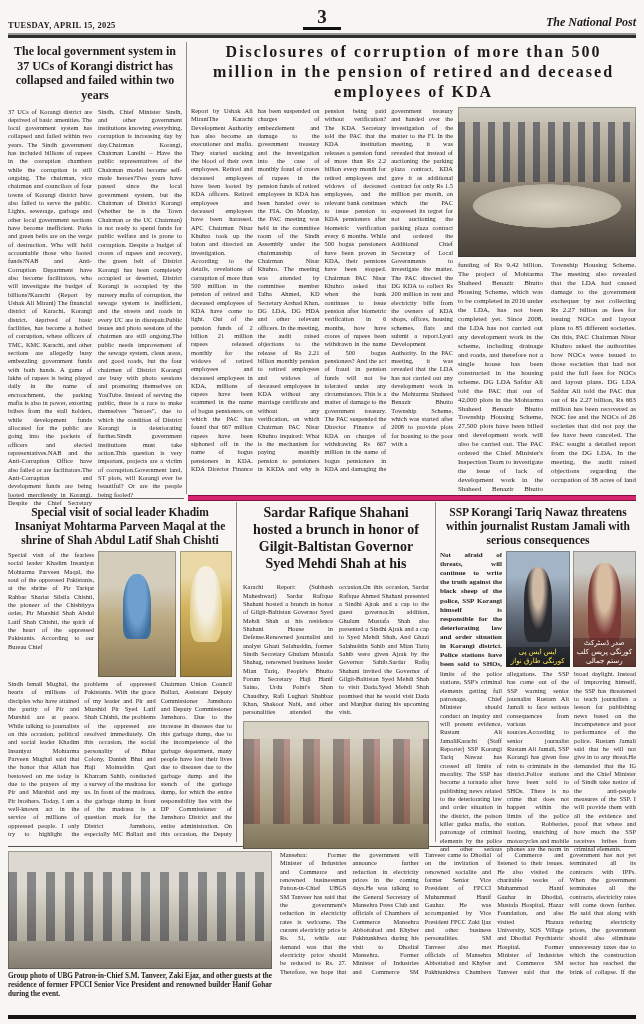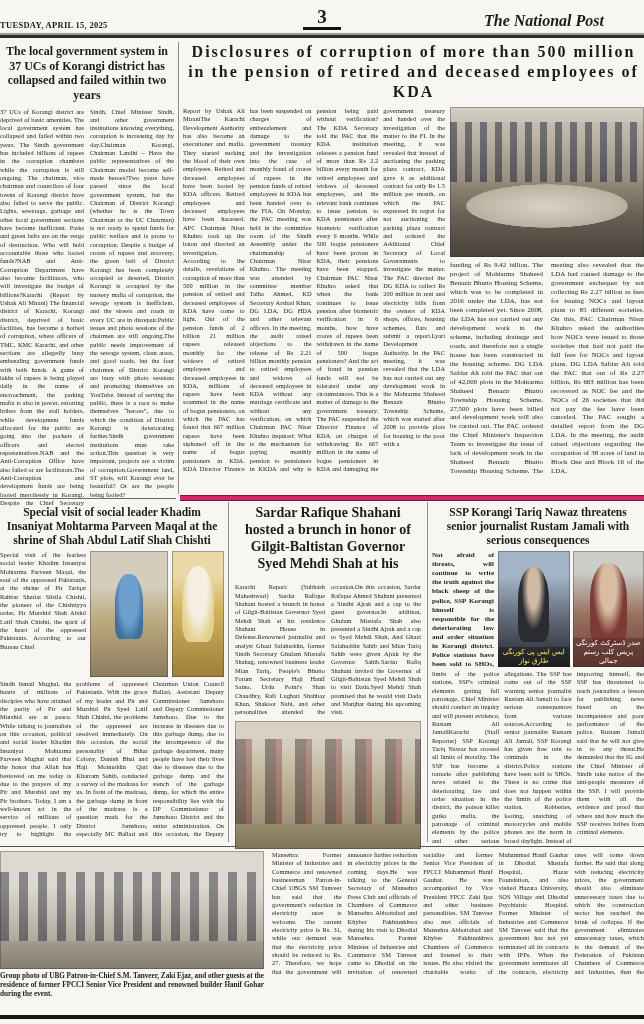--- a/index.html
+++ b/index.html
@@ -1,24 +1,24 @@
 <!DOCTYPE html>
 <html><head>
 <meta charset="utf-8">
 <style>
   html,body{margin:0;padding:0;background:#e9e7e1;}
   .page{position:relative;width:644px;height:1024px;background:#f7f6f2;margin:0 auto;
         font-family:"Liberation Serif",serif;color:#1d1c1a;box-sizing:border-box;
-        padding:4px 0;overflow:hidden;}
+        padding:4px 8px;overflow:hidden;}
   
   .hdr{display:flex;align-items:flex-end;height:26px;}
   .hdr-date{width:200px;font-size:8.5px;font-weight:bold;letter-spacing:.3px;}
   .hdr-num{flex:1;text-align:center;font-size:19px;font-weight:bold;line-height:1;}
   .hdr-num span{display:inline-block;border-bottom:3px solid #111;padding:0 14px 1px;}
-  .hdr-mast{width:200px;text-align:center;font-size:16px;font-style:italic;font-weight:bold;
+  .hdr-mast{width:200px;text-align:right;font-size:12px;font-style:italic;font-weight:bold;
             font-family:"Liberation Serif",serif;}
   .hdr-rule{height:5px;background:linear-gradient(180deg,#9a9a98 0 45%,#2e2e2c 45% 100%);
             margin-top:3px;}
   
   .headline{font-weight:bold;text-align:center;line-height:1.22;}
   .body-txt{font-size:6.4px;line-height:1.3;text-align:justify;overflow:hidden;
             color:#262522;word-spacing:.2px;}
   .ph{position:relative;overflow:hidden;background:#8a8578;}
   .ph::after{content:"";position:absolute;inset:0;box-shadow:inset 0 0 0 1px rgba(40,40,40,.35);}
   .vdiv{width:1px;background:#8f8d88;margin:0 4px;}
@@ -148,21 +148,21 @@
       <div class="shrine-rest body-txt">Sindh Ismail Mughal, the hearts of millions of disciples who have attained the purity of Pir and Murshid are at peace. While talking to journalists on this occasion, political and social leader Khadim Insaniyat Mohtarma Parveen Mughal said that the honor that Allah has bestowed on me today is due to the prayers of my Pir and Murshid and my Pir brothers. Today, I am a well-known act in the service of millions of oppressed people. I only try to highlight the problems of oppressed Pakistanis. With the grace of my leader and Pir and Murshid Pir Syed Latif Shah Chishti, the problems of the oppressed are resolved immediately. On this occasion, the social personality of Bihar Colony, Danish Bhai and Haji Moinuddin Qari Kharram Sahib, conducted a survey of the madrasa for us. In front of the madrasa, the garbage dump in front of the madrasa is a question mark for the District Jamshoro, especially MC Ballari and Chairman Union Council Ballari, Assistant Deputy Commissioner Jamshoro and Deputy Commissioner Jamshoro. Due to the increase in diseases due to this garbage dump, due to the incompetence of the garbage department, many people have lost their lives due to diseases due to the garbage dump and the stench of the garbage dump, for which the entire responsibility lies with the DP Commissioner of Jamshoro District and the entire administration. On this occasion, the Deputy Commissioner of Jamshoro District immediately issued directions to Irfan Chana to ensure immediate cleanliness and elimination of the dump. On this occasion, the Assistant Deputy Commissioner Town Kotri ordered his Assistant Noor Solangi Sahib to immediately eliminate the dump. On this occasion, the right hand of the Assistant Deputy Commissioner Noor Solangi gave full assurance to Khadim Insaniyat Ms. Parveen Mangal. Further, during a conversation with the Deputy Commissioner of Jamshoro District and Assistant Deputy Commissioner Landi, the social leader and human rights advocate Khadim Insaniyat said That 200 to 400 saplings should be planted in the Wajid Buri graveyard,</div>
     </div>
     <div class="vdiv"></div>
     <div class="art-brunch">
       <div class="headline">Sardar Rafique Shahani hosted a brunch in honor of Gilgit-Baltistan Governor Syed Mehdi Shah at his</div>
       <div class="brunch-body body-txt">Karachi Report: (Subhash Maheshwari) Sardar Rafique Shahani hosted a brunch in honor of Gilgit-Baltistan Governor Syed Mehdi Shah at his residence Shahani House in Defense.Renowned journalist and analyst Ghazi Salahuddin, former Sindh Secretary Ghulam Mustafa Shahag, renowned business leader Mian Tariq, People's Bhutto Forum Secretary Haji Hanif Saino, Urdu Point's Shan Chaudhry, Rafi Lughari Shahbaz Khan, Shakoor Nabi, and other personalities attended the occasion.On this occasion, Sardar Rafique Ahmed Shahani presented a Sindhi Ajrak and a cap to the guest governor.In addition, Ghulam Mustafa Shah also presented a Sindhi Ajrak and a cap to Syed Mehdi Shah, And Ghazi Salahuddin Sahib and Mian Tariq Sahib were given Ajrak by the Governor Sahib.Sardar Rafiq Shahani invited the Governor of Gilgit-Baltistan Syed Mehdi Shah to visit Dada.Syed Mehdi Shah promised that he would visit Dada and Manjhar during his upcoming visit.</div>
       <div class="ph ph-handshake"></div>
     </div>
     <div class="vdiv"></div>
     <div class="art-ssp">
-      <div class="headline">SSP Korangi Tariq Nawaz threatens senior journalist Rustam Jamali with serious consequences</div>
+      <div class="headline">SSP Korangi Tariq Nawaz threatens within journalist Rustam Jamali with serious consequences</div>
       <div class="ssp-top">
         <div class="ssp-lede body-txt">Not afraid of threats, will continue to write the truth against the black sheep of the police, SSP Korangi himself is responsible for the deteriorating law and order situation in Korangi district. Police stations have been sold to SHOs, there is no crime that does not happen within the</div>
         <div class="ph ph-portrait1">
           <div class="urdu-cap urdu-yellow">ایس ایس پی کورنگی طارق نواز</div>
         </div>
         <div class="ph ph-portrait2">
           <div class="urdu-cap urdu-white">صدر ڈسٹرکٹ کورنگی پریس کلب رستم جمالی</div>
         </div>
       </div>
       <div class="ssp-body body-txt">limits of the police stations, SSP's criminal elements getting full patronage, Chief Minister should conduct an inquiry and will present evidence, Rustam Ali JamaliKarachi (Staff Reporter) SSP Korangi Tariq Nawaz has crossed all limits of morality. The SSP has become a tornado after publishing news related to the deteriorating law and order situation in the district, the poison killer gutka mafia, the patronage of criminal elements by the police and other serious allegations. The SSP has come out of the SSP warning senior journalist Rustam Ali Jamali to face serious consequences from various sources.According to senior journalist Rustam Ali Jamali, SSP Korangi has given free rein to criminals in the district.Police stations have been sold to SHOs. There is no crime that does not happen within the limits of the police station. Robberies, looting, snatching of motorcycles and mobile phones are the norm in broad daylight. Instead of improving himself, the SSP has threatened to teach journalists a lesson for publishing news based on the incompetence and poor performance of the police. Rustam Jamali said that he will not give in to any threat.He demanded that the IG and the Chief Minister of Sindh take notice of the anti-people measures of the SSP. I will provide them with all the evidence and proof that where and how much the SSP receives bribes from criminal elements.</div>

